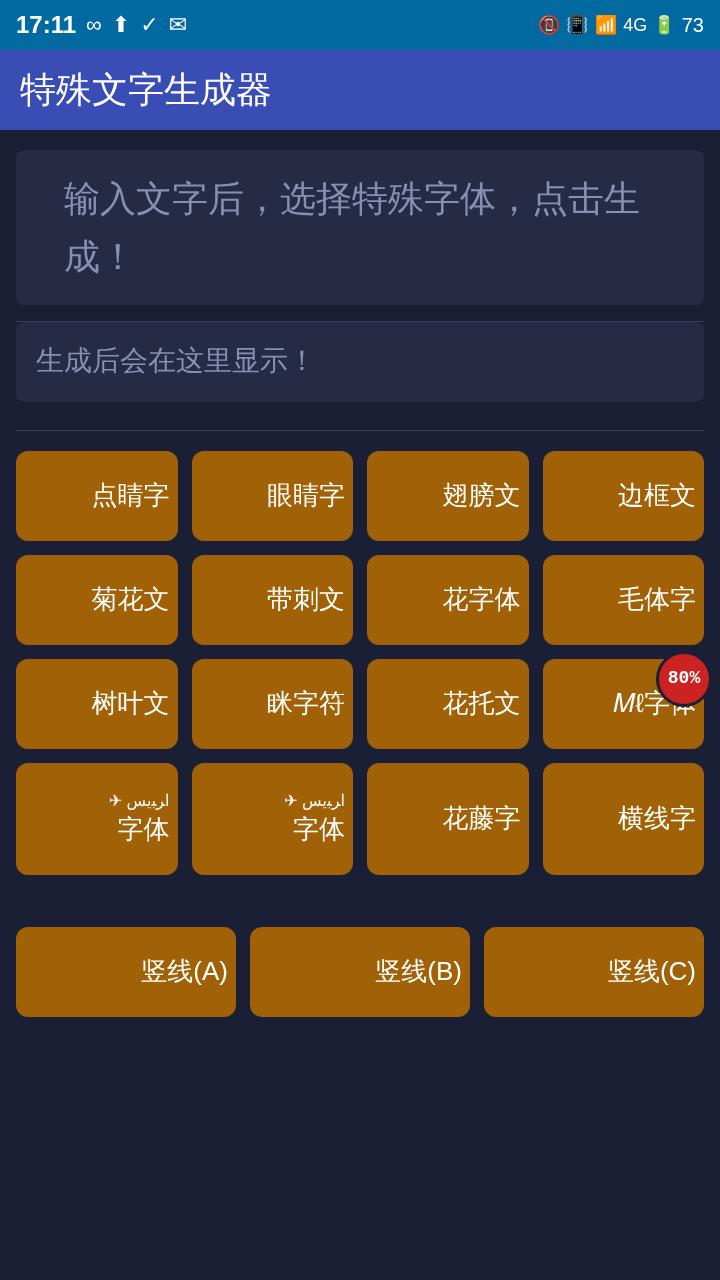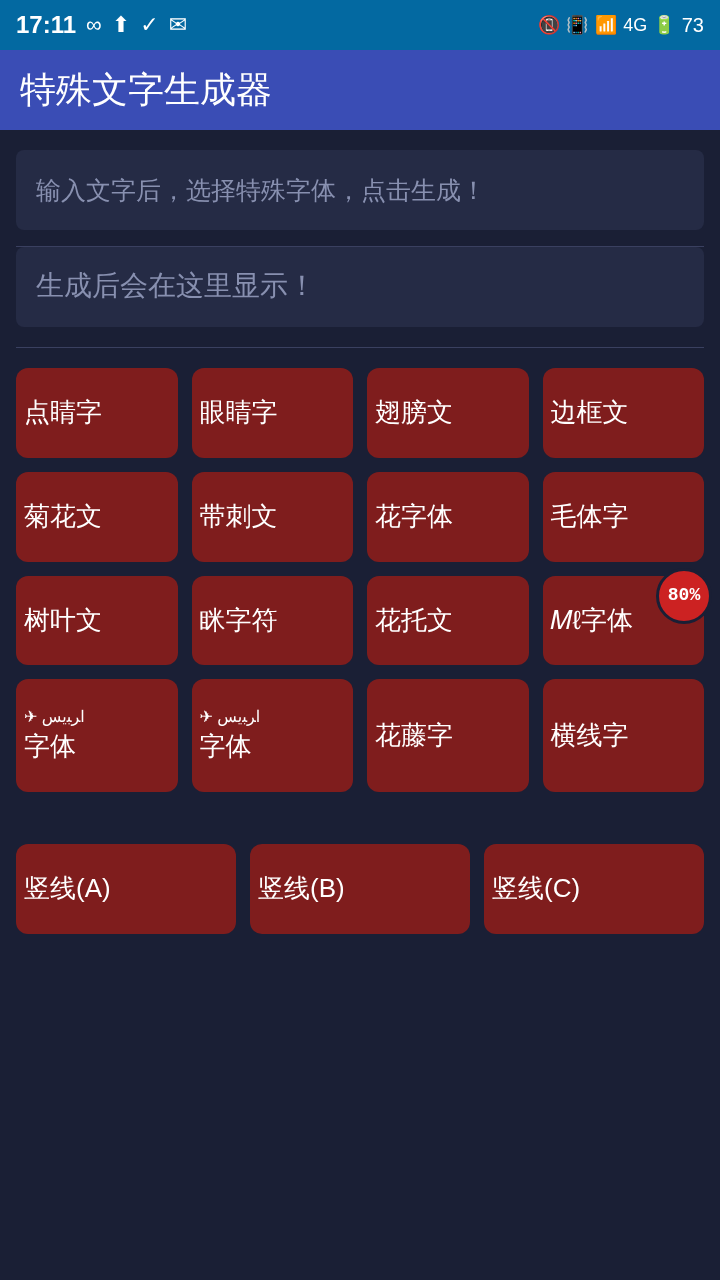--- a/index.html
+++ b/index.html
@@ -67,59 +67,60 @@
 
     
     .input-section {
       background-color: #252b45;
       border-radius: 8px;
       padding: 20px;
       margin-bottom: 16px;
     }
     .input-placeholder-text {
       color: #8890b0;
-      font-size: 25px;
+      font-size: 36px;
       line-height: 1.6;
+      margin-left: 28px;
     }
     .divider {
       border: none;
       border-top: 1px solid #3a4060;
       margin: 0;
     }
 
     
     .output-section {
       background-color: #252b45;
       border-radius: 8px;
       padding: 20px;
-      margin-bottom: 20px;
+      margin-bottom: 28px;
       min-height: 80px;
     }
     .output-placeholder-text {
       color: #8890b0;
       font-size: 28px;
     }
 
     
     .button-grid {
       display: grid;
       grid-template-columns: repeat(4, 1fr);
       gap: 14px;
       padding-bottom: 20px;
     }
 
     .font-btn {
-      background-color: #7f1d1d;
+      background-color: #a16207;
       border: none;
       border-radius: 12px;
       color: #fff;
       font-size: 26px;
       padding: 28px 8px;
       cursor: pointer;
-      text-align: left;
+      text-align: right;
       position: relative;
       line-height: 1.3;
     }
 
     
     .button-row-3 {
       display: grid;
       grid-template-columns: repeat(3, 1fr);
       gap: 14px;
       margin-top: 0;

